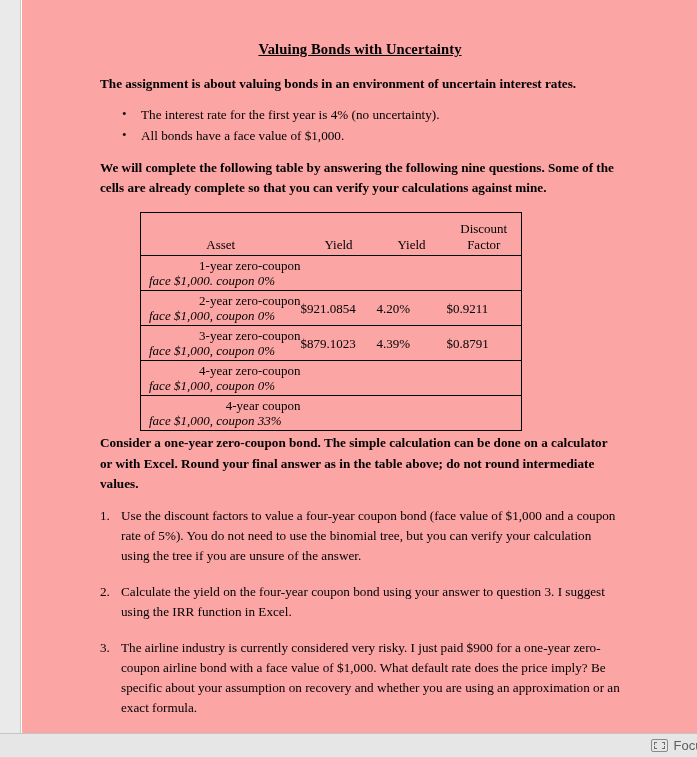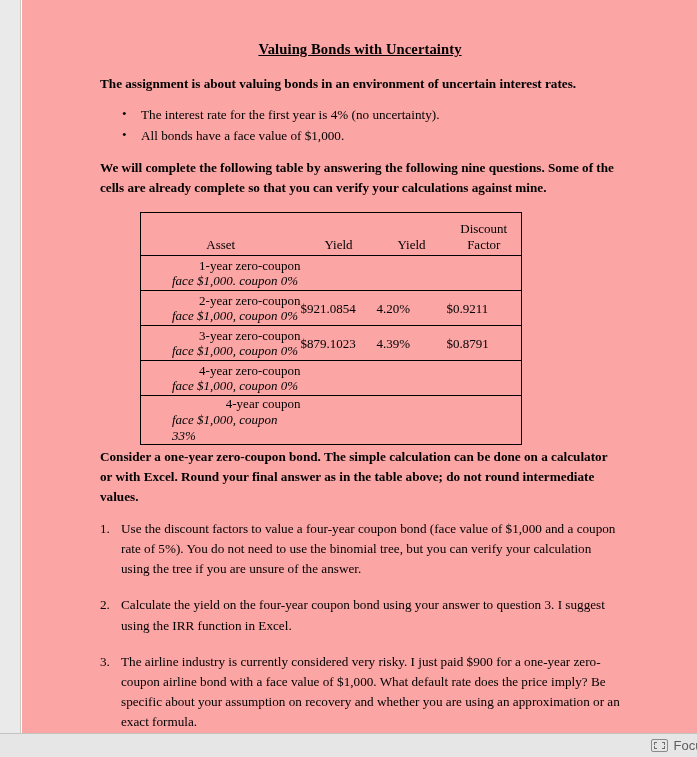--- a/index.html
+++ b/index.html
@@ -200,21 +200,20 @@
     display: block;
     text-align: right;
     line-height: 1.22;
   }
   .asset-sub {
     display: block;
     font-style: italic;
     text-align: left;
     line-height: 1.22;
     padding-left: 2px;
-    margin-left: 23px;
   }
 </style>
 </head>
 <body>
 
 <div id="app">
 
   <div id="left-gutter"></div>
 
   <div id="page-sheet">

